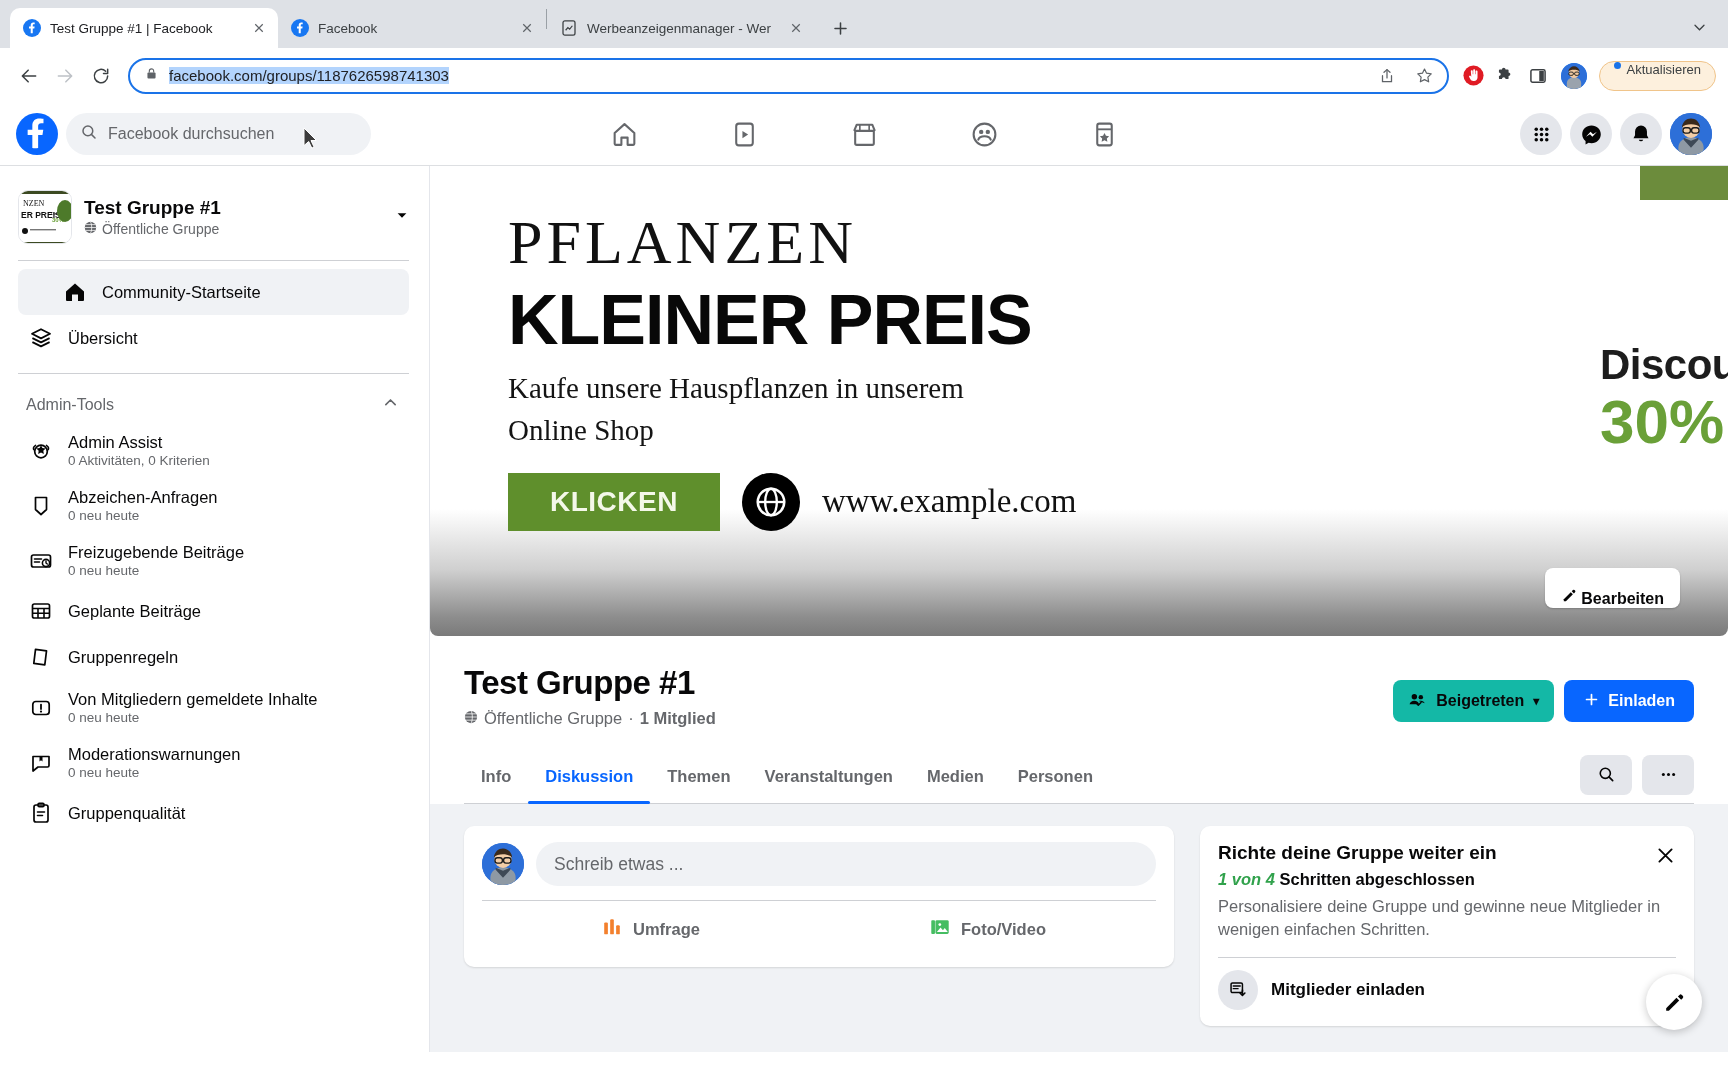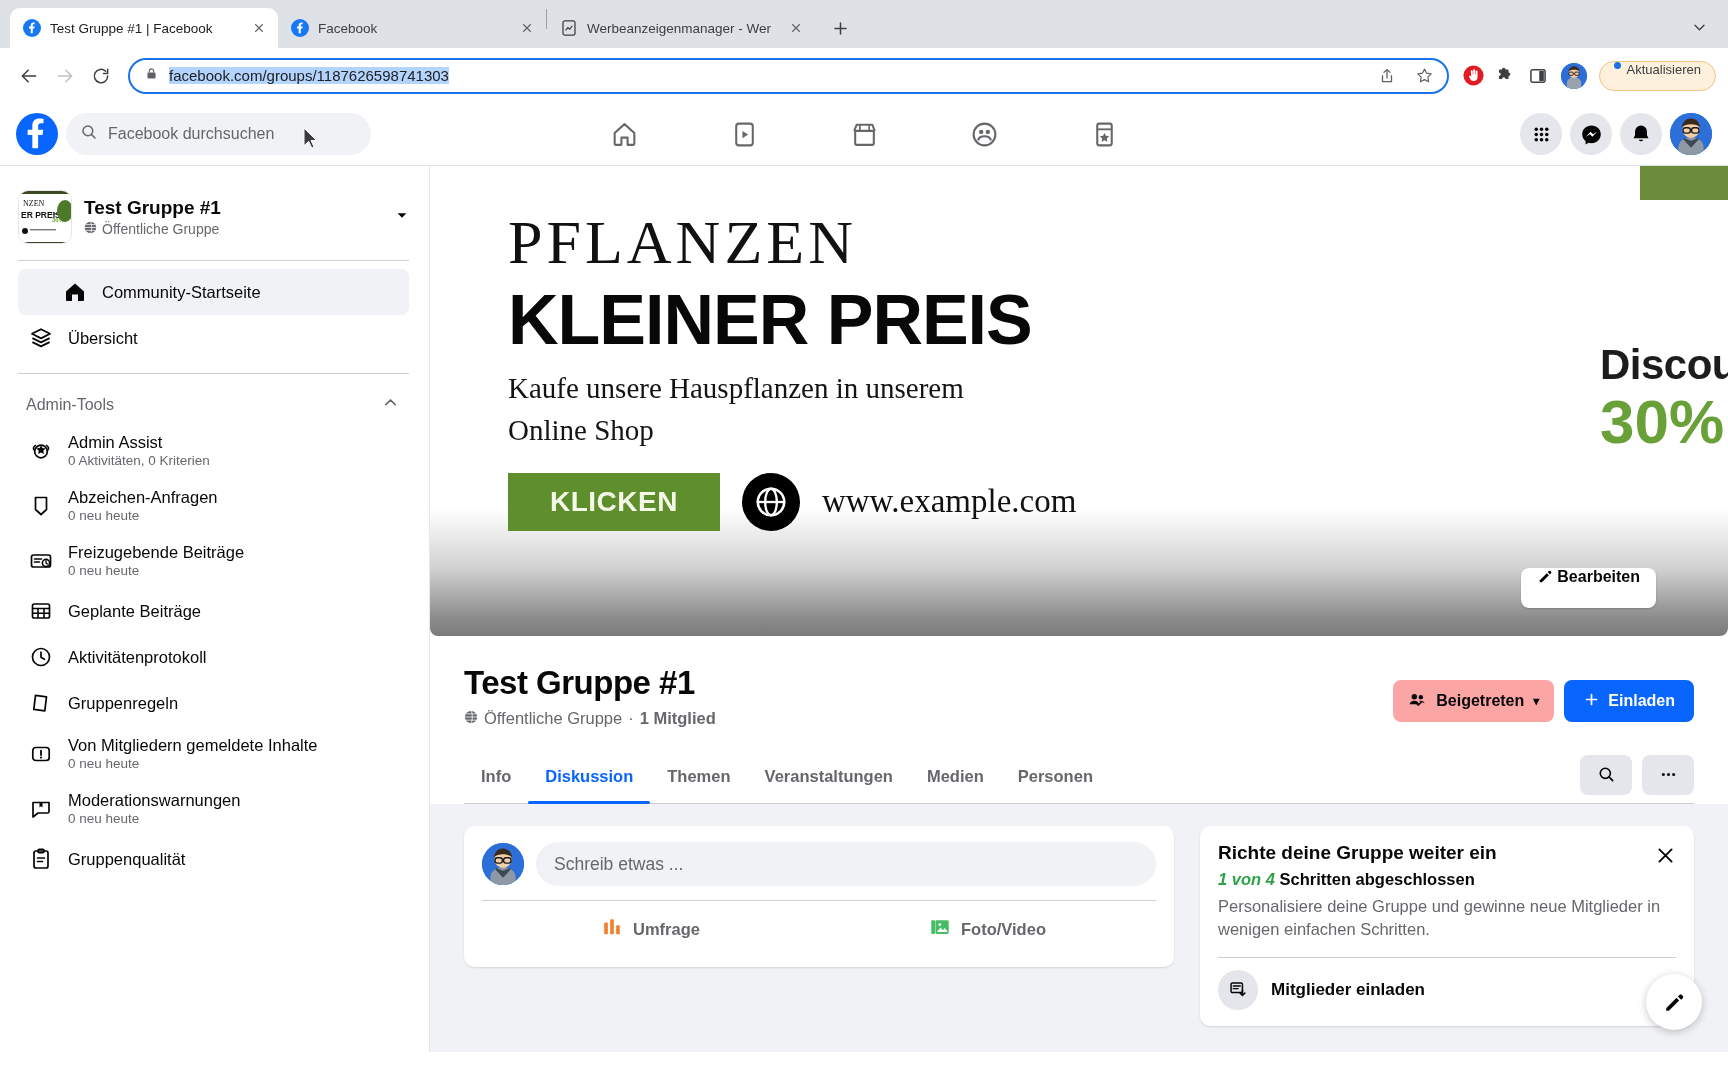--- a/index.html
+++ b/index.html
@@ -184,40 +184,40 @@
   .ad-globe {
     width: 58px; height: 58px; border-radius: 50%; background: #000;
     display: flex; align-items: center; justify-content: center; flex: none;
   }
   .ad-url { font-family: "Liberation Serif", serif; font-size: 33px; color: #111; }
   .ad-discount { position: absolute; left: 1170px; top: 175px; text-align: left; }
   .ad-disc-word { font-size: 42px; font-weight: 700; color: #1d1d1d; letter-spacing: -0.5px;}
   .ad-disc-num { font-size: 62px; font-weight: 700; color: #6aa038; line-height: 1.05; }
 
   .edit-cover-btn {
-    position: absolute; right: 72px; bottom: 28px; height: 40px;
-    background: #ffffff; border-radius: 8px; display: flex; align-items: flex-start;
+    position: absolute; right: 48px; bottom: 28px; height: 40px;
+    background: #ffffff; border-radius: 8px; display: flex; align-items: flex-end;
     gap: 3px; padding: 0 16px; font-size: 16px; font-weight: 600; color: #080809;
     box-shadow: 0 1px 2px rgba(0,0,0,.2);
   }
   .green-tab {
     position: absolute; right: 0; top: 0; width: 88px; height: 34px;
     background: #6c8c3c;
   }
 
   .grouphead {
     background: #ffffff; padding: 28px 34px 0 34px;
   }
   .gh-row { display: flex; align-items: flex-end; }
   .gh-name { font-size: 33px; font-weight: 700; color: #080809; letter-spacing: -0.5px; }
   .gh-meta { font-size: 16.5px; color: #65676b; margin-top: 7px; display:flex; align-items:center; gap:6px;}
   .gh-meta b { color: #65676b; font-weight: 600; }
   .gh-actions { margin-left: auto; display: flex; gap: 10px; padding-bottom: 6px; }
   .btn-grey {
-    height: 42px; background: #fca5a5; border-radius: 8px; display: flex;
+    height: 42px; background: #14b8a6; border-radius: 8px; display: flex;
     align-items: center; gap: 9px; padding: 0 15px; font-size: 16px;
     font-weight: 600; color: #080809;
   }
   .btn-blue {
     height: 42px; background: #0866ff; border-radius: 8px; display: flex;
     align-items: center; gap: 8px; padding: 0 19px; font-size: 16px;
     font-weight: 600; color: #ffffff;
   }
   .gh-tabs {
     display: flex; align-items: center; border-bottom: 1px solid #ced0d4;
@@ -640,29 +640,20 @@
     <div class="sb-item">
       <span class="ic">
         <svg viewBox="0 0 24 24" width="24" height="24">
             <rect x="3.5" y="5" width="17" height="14" rx="1.8" fill="none" stroke="#050505" stroke-width="1.7"></rect>
             <path d="M3.5 9.5h17M3.5 14.2h17M9 9.5V19M15 9.5V19" stroke="#050505" stroke-width="1.6"></path>
           </svg>
       </span>
       <span class="lbl">Geplante Beiträge</span>
     </div>
 
-    <div class="sb-item">
-      <span class="ic">
-        <svg viewBox="0 0 24 24" width="24" height="24">
-            <circle cx="12" cy="12" r="8.5" fill="none" stroke="#050505" stroke-width="1.7"></circle>
-            <path d="M12 7v5.3l3.4 2" stroke="#050505" stroke-width="1.7" fill="none" stroke-linecap="round" stroke-linejoin="round"></path>
-          </svg>
-      </span>
-      <span class="lbl">Aktivitätenprotokoll</span>
-    </div>
 
     <div class="sb-item">
       <span class="ic">
         <svg viewBox="0 0 24 24" width="24" height="24">
             <path d="M6.5 4.3l11 1.6-1.7 14-11-1.6z" fill="none" stroke="#050505" stroke-width="1.7" stroke-linejoin="round"></path>
           </svg>
       </span>
       <span class="lbl">Gruppenregeln</span>
     </div>
 

